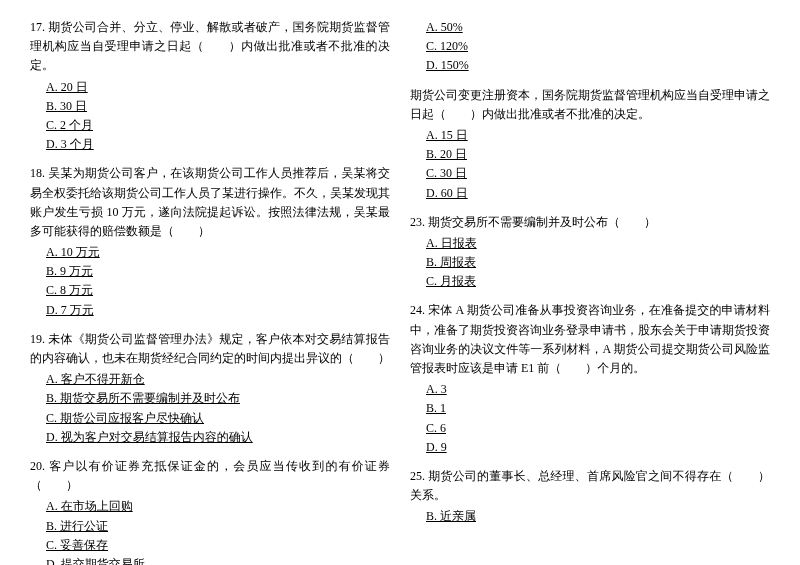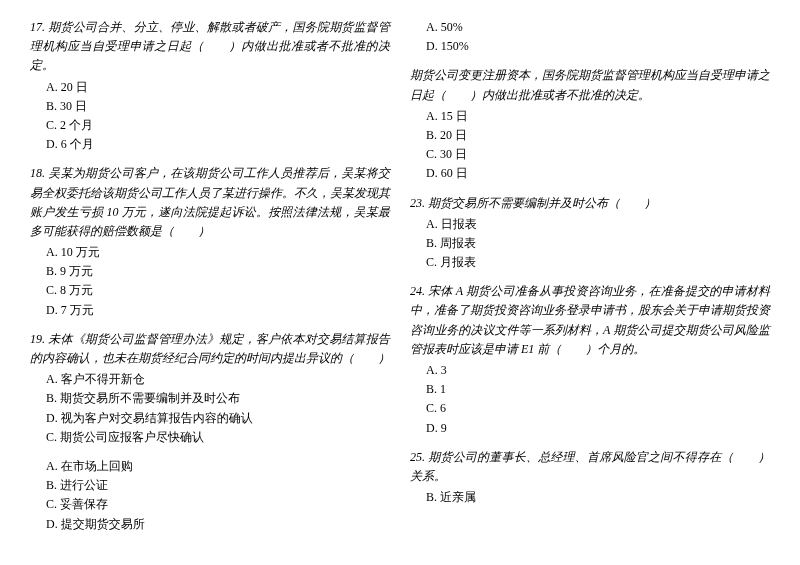--- a/index.html
+++ b/index.html
@@ -29,72 +29,74 @@
       flex: 1;
       min-width: 0;
     }
     .question-block {
       margin-bottom: 10px;
     }
     .question-text {
       line-height: 1.6;
       margin-bottom: 2px;
       text-align: justify;
-      font-style: italic;
     }
     .option {
       padding-left: 16px;
       line-height: 1.6;
+      text-decoration: underline;
     }
   </style>
 </head>
 <body>
 
 <div class="page">
   <div class="two-col">
 
     <div class="col">
 
       <div class="question-block">
         <div class="question-text">17. 期货公司合并、分立、停业、解散或者破产，国务院期货监督管理机构应当自受理申请之日起（　　）内做出批准或者不批准的决定。</div>
         <div class="option">A. 20 日</div>
         <div class="option">B. 30 日</div>
         <div class="option">C. 2 个月</div>
-        <div class="option">D. 6 个月</div>
+        <div class="option">D. 3 个月</div>
       </div>
 
       <div class="question-block">
         <div class="question-text">18. 吴某为期货公司客户，在该期货公司工作人员推荐后，吴某将交易全权委托给该期货公司工作人员了某进行操作。不久，吴某发现其账户发生亏损 10 万元，遂向法院提起诉讼。按照法律法规，吴某最多可能获得的赔偿数额是（　　）</div>
         <div class="option">A. 10 万元</div>
         <div class="option">B. 9 万元</div>
         <div class="option">C. 8 万元</div>
         <div class="option">D. 7 万元</div>
       </div>
 
       <div class="question-block">
         <div class="question-text">19. 未体《期货公司监督管理办法》规定，客户依本对交易结算报告的内容确认，也未在期货经纪合同约定的时间内提出异议的（　　）</div>
         <div class="option">A. 客户不得开新仓</div>
         <div class="option">B. 期货交易所不需要编制并及时公布</div>
+        <div class="option">C. 期货公司应报客户尽快确认</div>
         <div class="option">D. 视为客户对交易结算报告内容的确认</div>
-        <div class="option">C. 期货公司应报客户尽快确认</div>
       </div>
 
       <div class="question-block">
+        <div class="question-text">20. 客户以有价证券充抵保证金的，会员应当传收到的有价证券（　　）</div>
         <div class="option">A. 在市场上回购</div>
         <div class="option">B. 进行公证</div>
         <div class="option">C. 妥善保存</div>
         <div class="option">D. 提交期货交易所</div>
       </div>
 
     </div>
 
     <div class="col">
 
       <div class="question-block">
         <div class="option">A. 50%</div>
+        <div class="option">C. 120%</div>
         <div class="option">D. 150%</div>
       </div>
 
       <div class="question-block">
         <div class="question-text">期货公司变更注册资本，国务院期货监督管理机构应当自受理申请之日起（　　）内做出批准或者不批准的决定。</div>
         <div class="option">A. 15 日</div>
         <div class="option">B. 20 日</div>
         <div class="option">C. 30 日</div>
         <div class="option">D. 60 日</div>
       </div>

